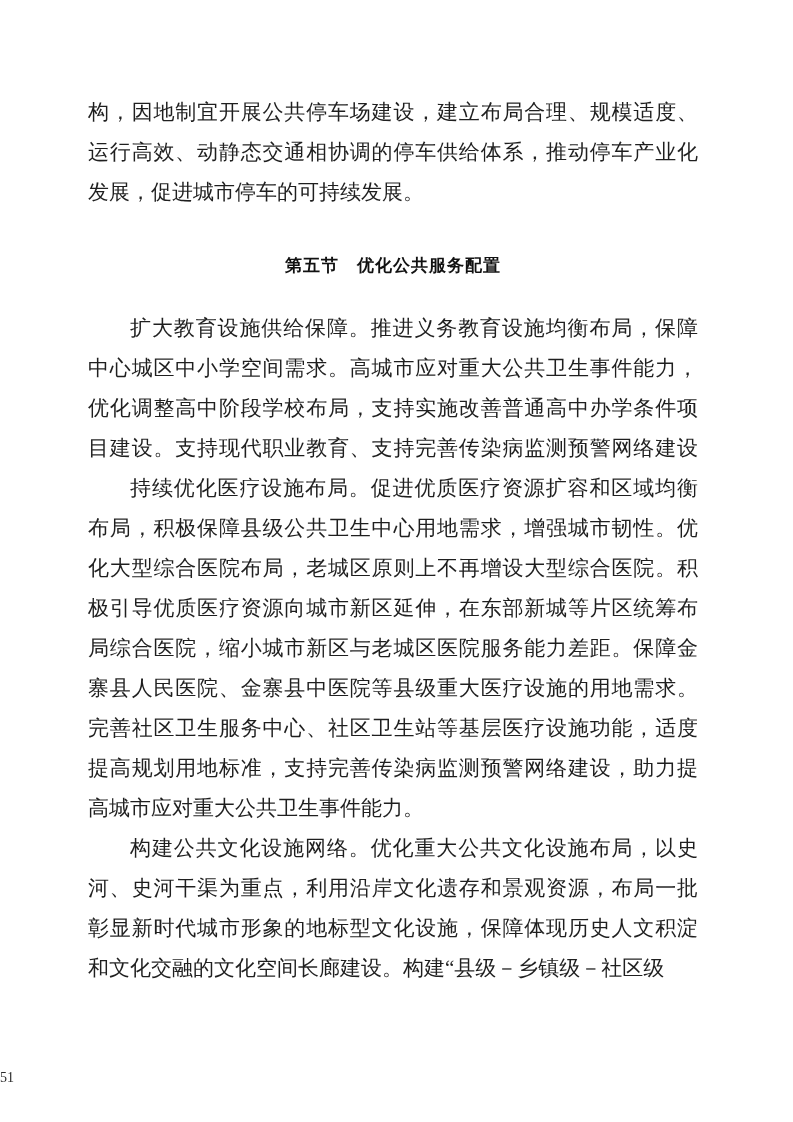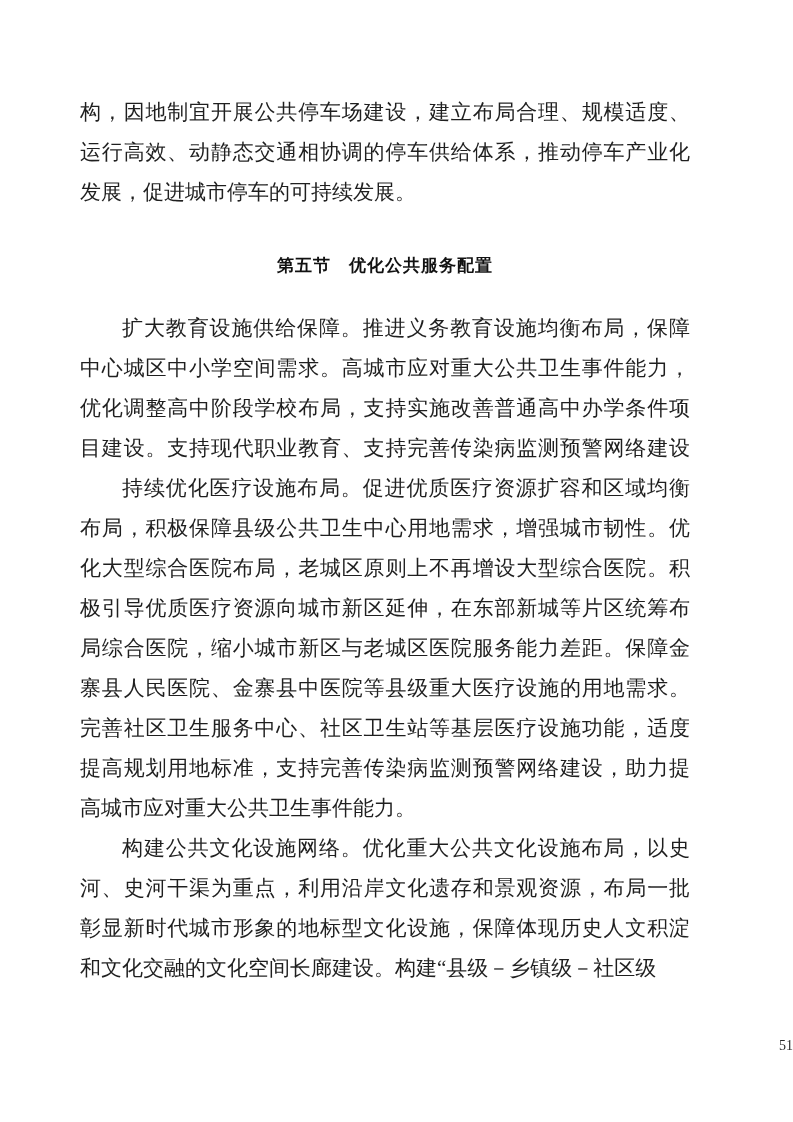--- a/index.html
+++ b/index.html
@@ -10,21 +10,21 @@
   .page {
     position: relative;
     width: 793px;
     height: 1122px;
     background: #ffffff;
     overflow: hidden;
     font-family: "Liberation Serif", "DejaVu Serif", serif;
   }
   .content {
     position: absolute;
-    left: 80px;
+    left: 88px;
     top: 92px;
     width: 610px;
   }
   .paragraph {
     margin: 0;
     padding: 0;
   }
   .line {
     font-size: 21px;
     line-height: 40px;
@@ -46,23 +46,23 @@
     font-family: "Liberation Sans", "DejaVu Sans", sans-serif;
     font-weight: bold;
     font-size: 17px;
     line-height: 40px;
     color: #111111;
     letter-spacing: 1px;
   }
   .footer {
     position: absolute;
     left: 0;
-    top: 1036px;
+    top: 1068px;
     width: 793px;
-    text-align: right;
+    text-align: left;
   }
   .page-number {
     font-size: 14px;
     line-height: 20px;
     color: #2a2a2a;
     font-family: "Liberation Serif", "DejaVu Serif", serif;
   }
 </style>
 </head>
 <body>

